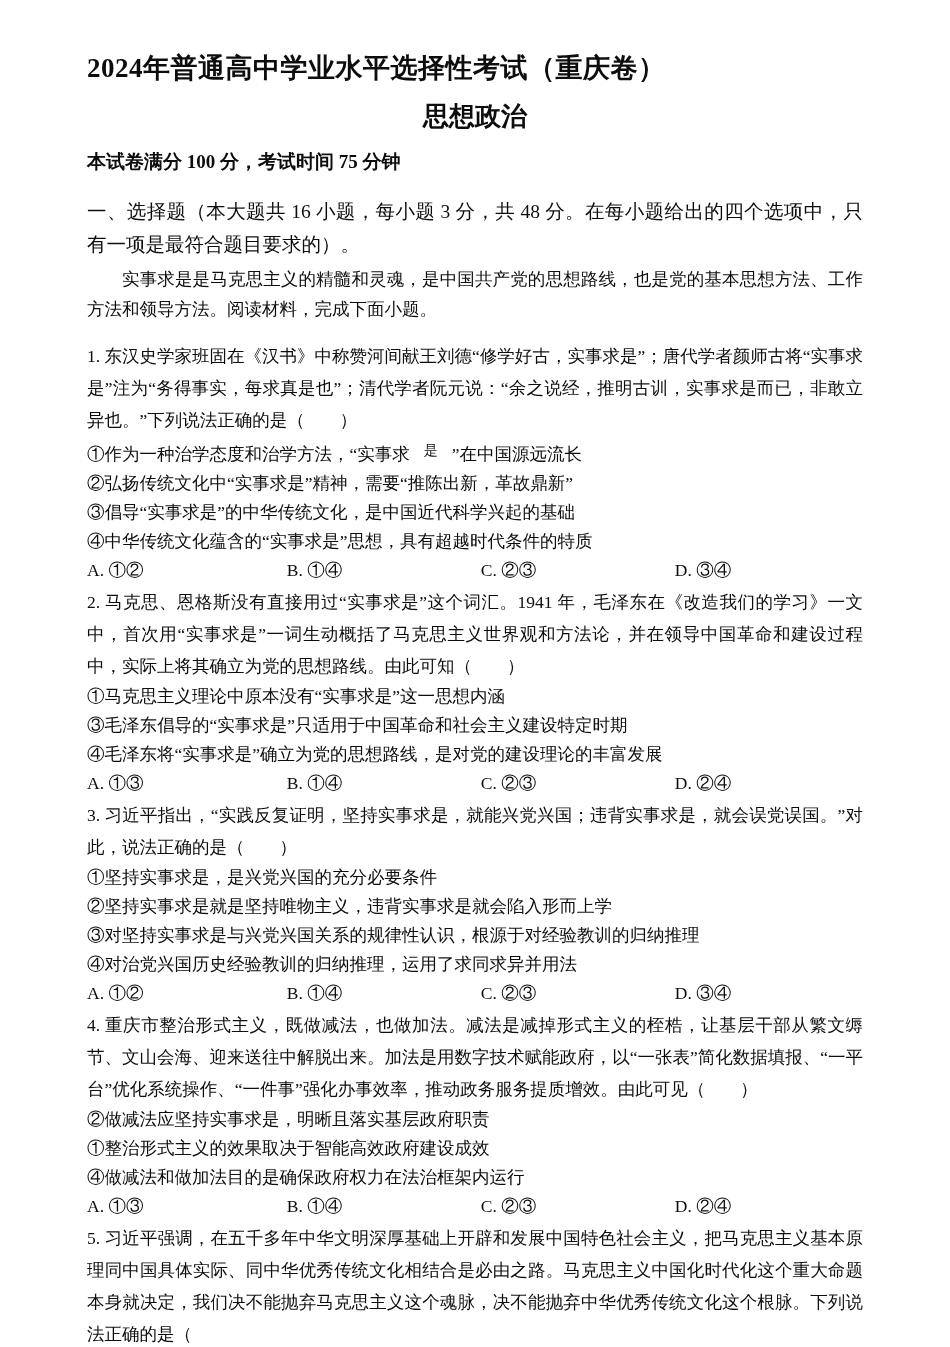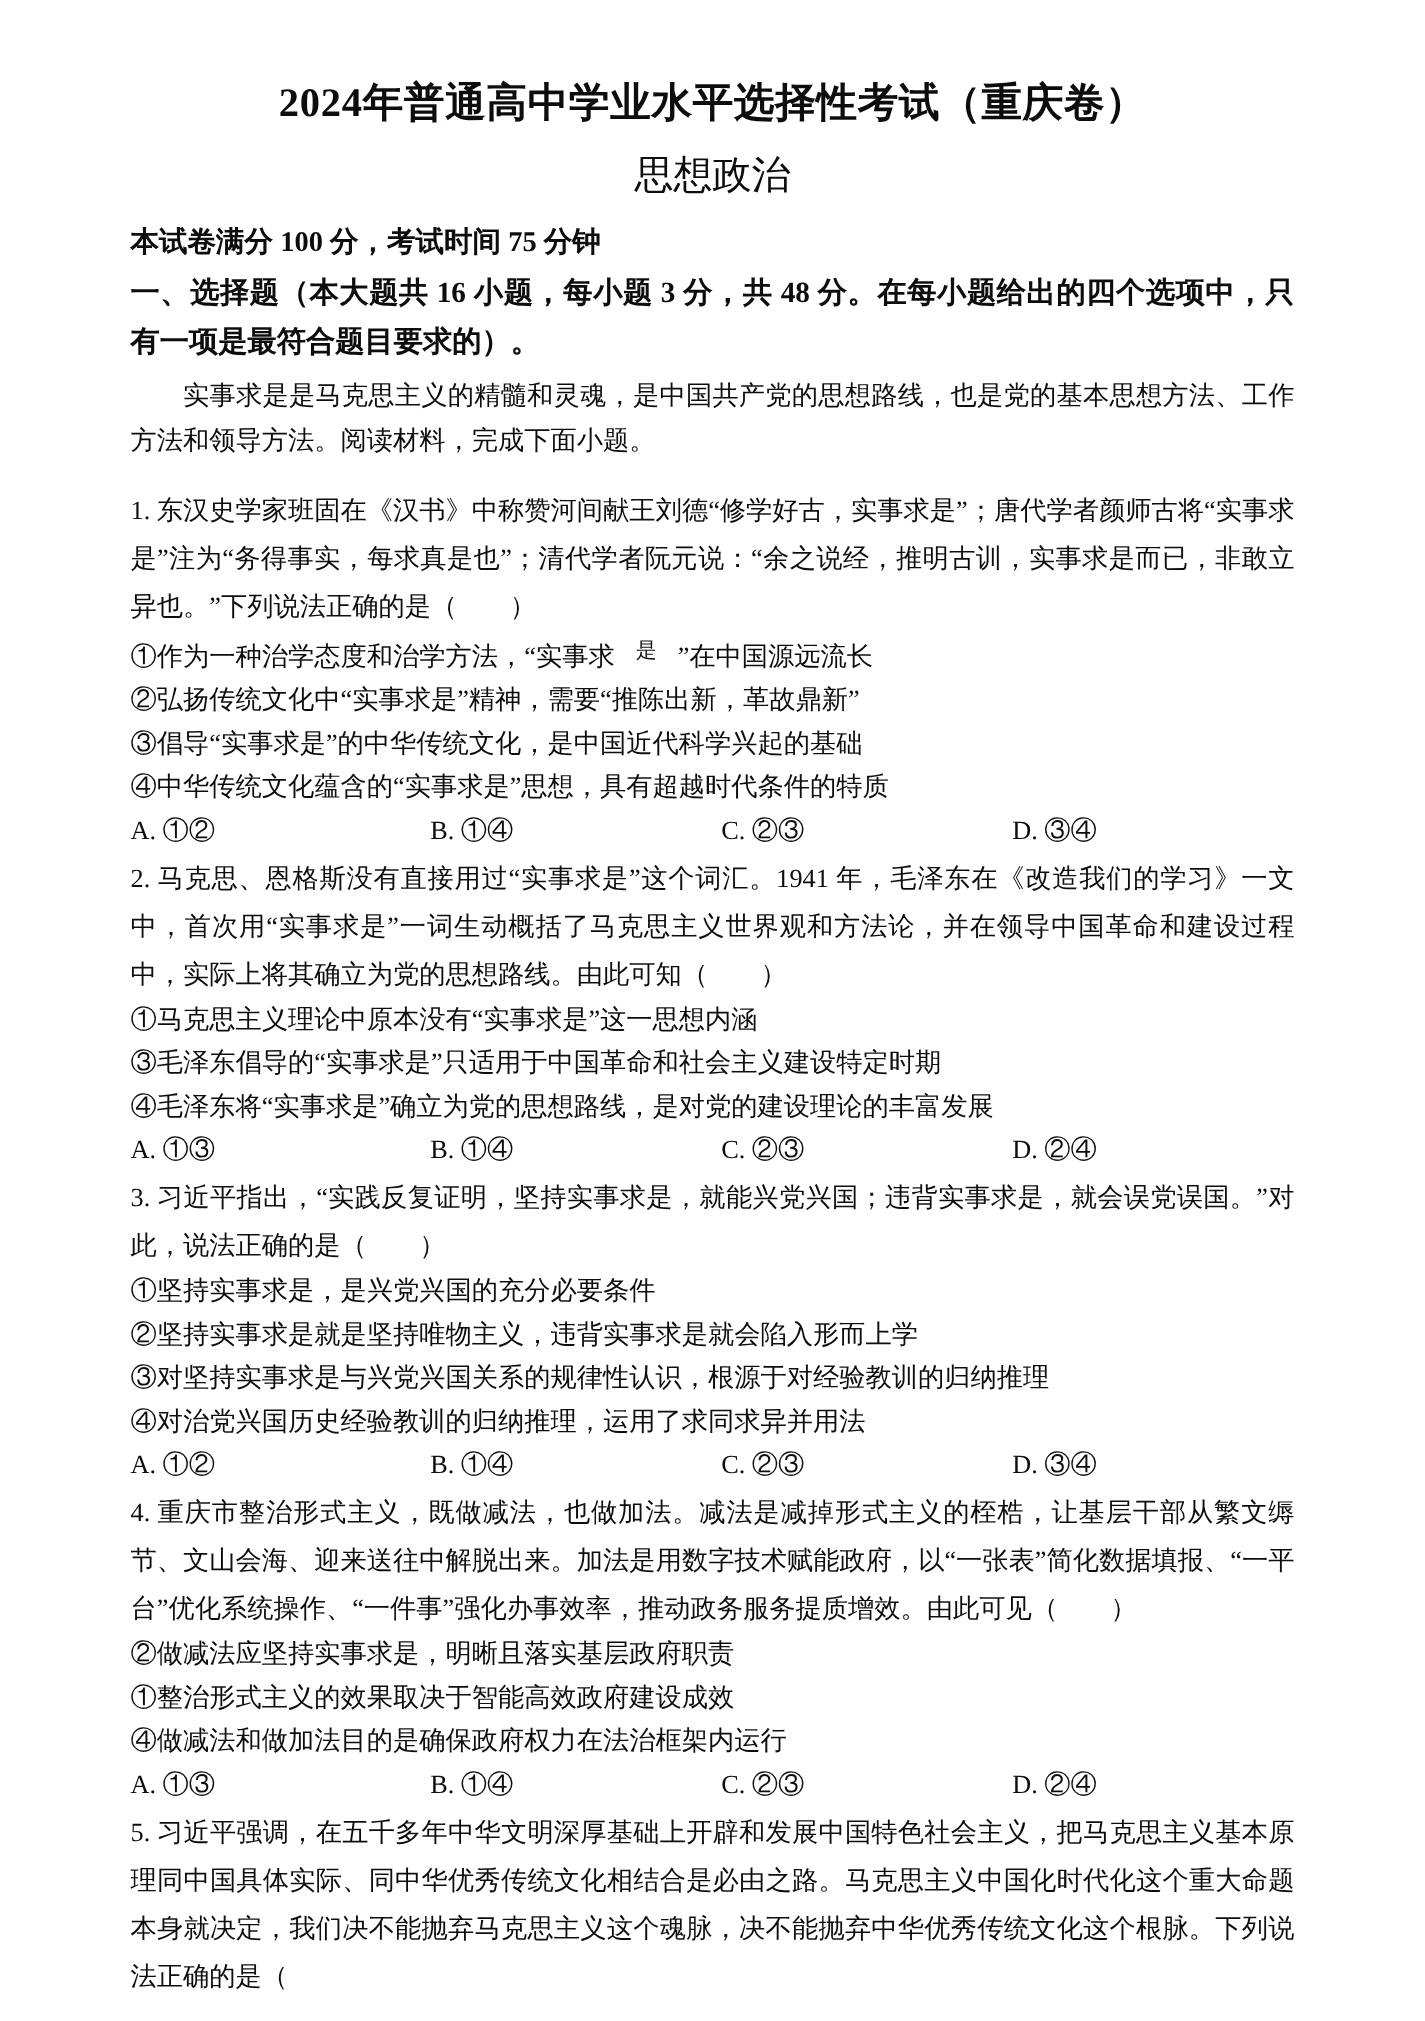--- a/index.html
+++ b/index.html
@@ -15,44 +15,44 @@
     font-family: "Liberation Serif", "DejaVu Serif", serif;
   }
   .content {
     width: 776px;
     margin: 0 auto;
     padding-top: 50px;
   }
   .page-title {
     font-size: 27px;
     font-weight: bold;
-    text-align: center;
+    text-align: left;
     line-height: 36px;
     margin: 0;
     letter-spacing: 0.5px;
   }
   .subject-title {
     font-size: 26px;
-    font-weight: normal;
+    font-weight: bold;
     text-align: center;
     line-height: 34px;
     margin: 14px 0 0 0;
   }
   .exam-info {
     font-size: 19px;
     font-weight: bold;
     text-align: left;
     line-height: 26px;
     margin-top: 15px;
   }
   .section-heading {
     font-size: 19.5px;
-    font-weight: bold;
+    font-weight: normal;
     line-height: 33px;
-    margin-top: 4px;
+    margin-top: 20px;
     text-align: justify;
   }
   .intro {
     font-size: 17.5px;
     line-height: 30px;
     text-indent: 2em;
     margin: 3px 0 16px 0;
     text-align: justify;
   }
   .question { margin: 0; }

